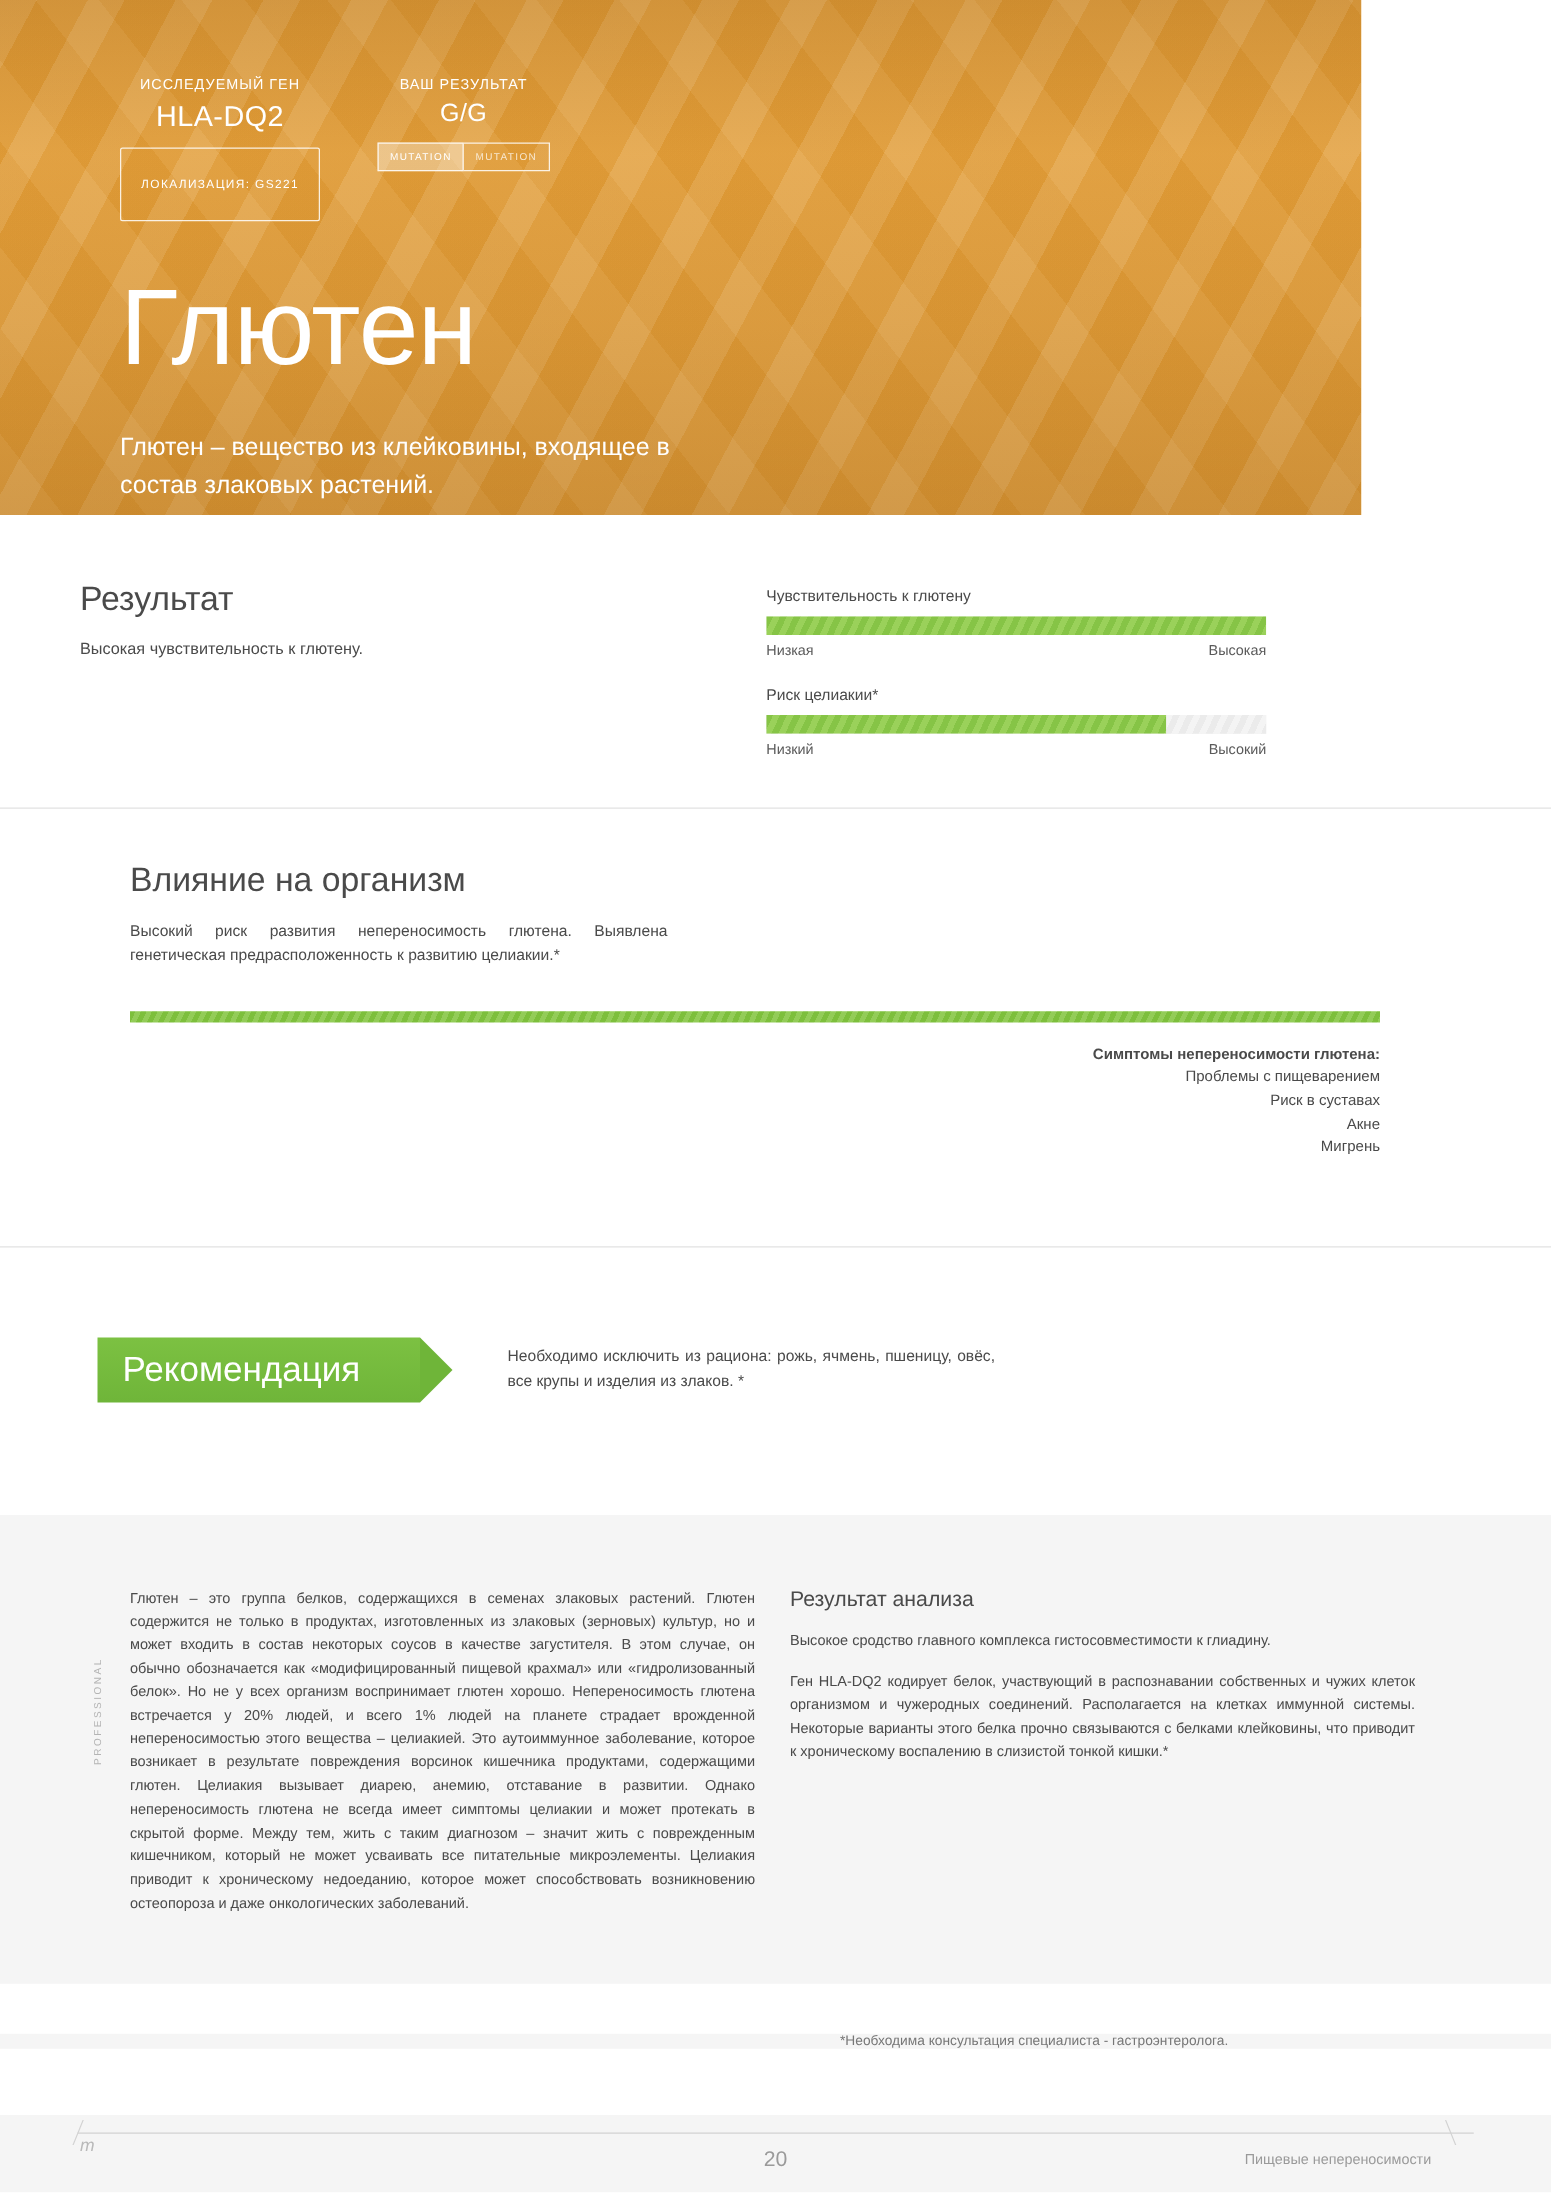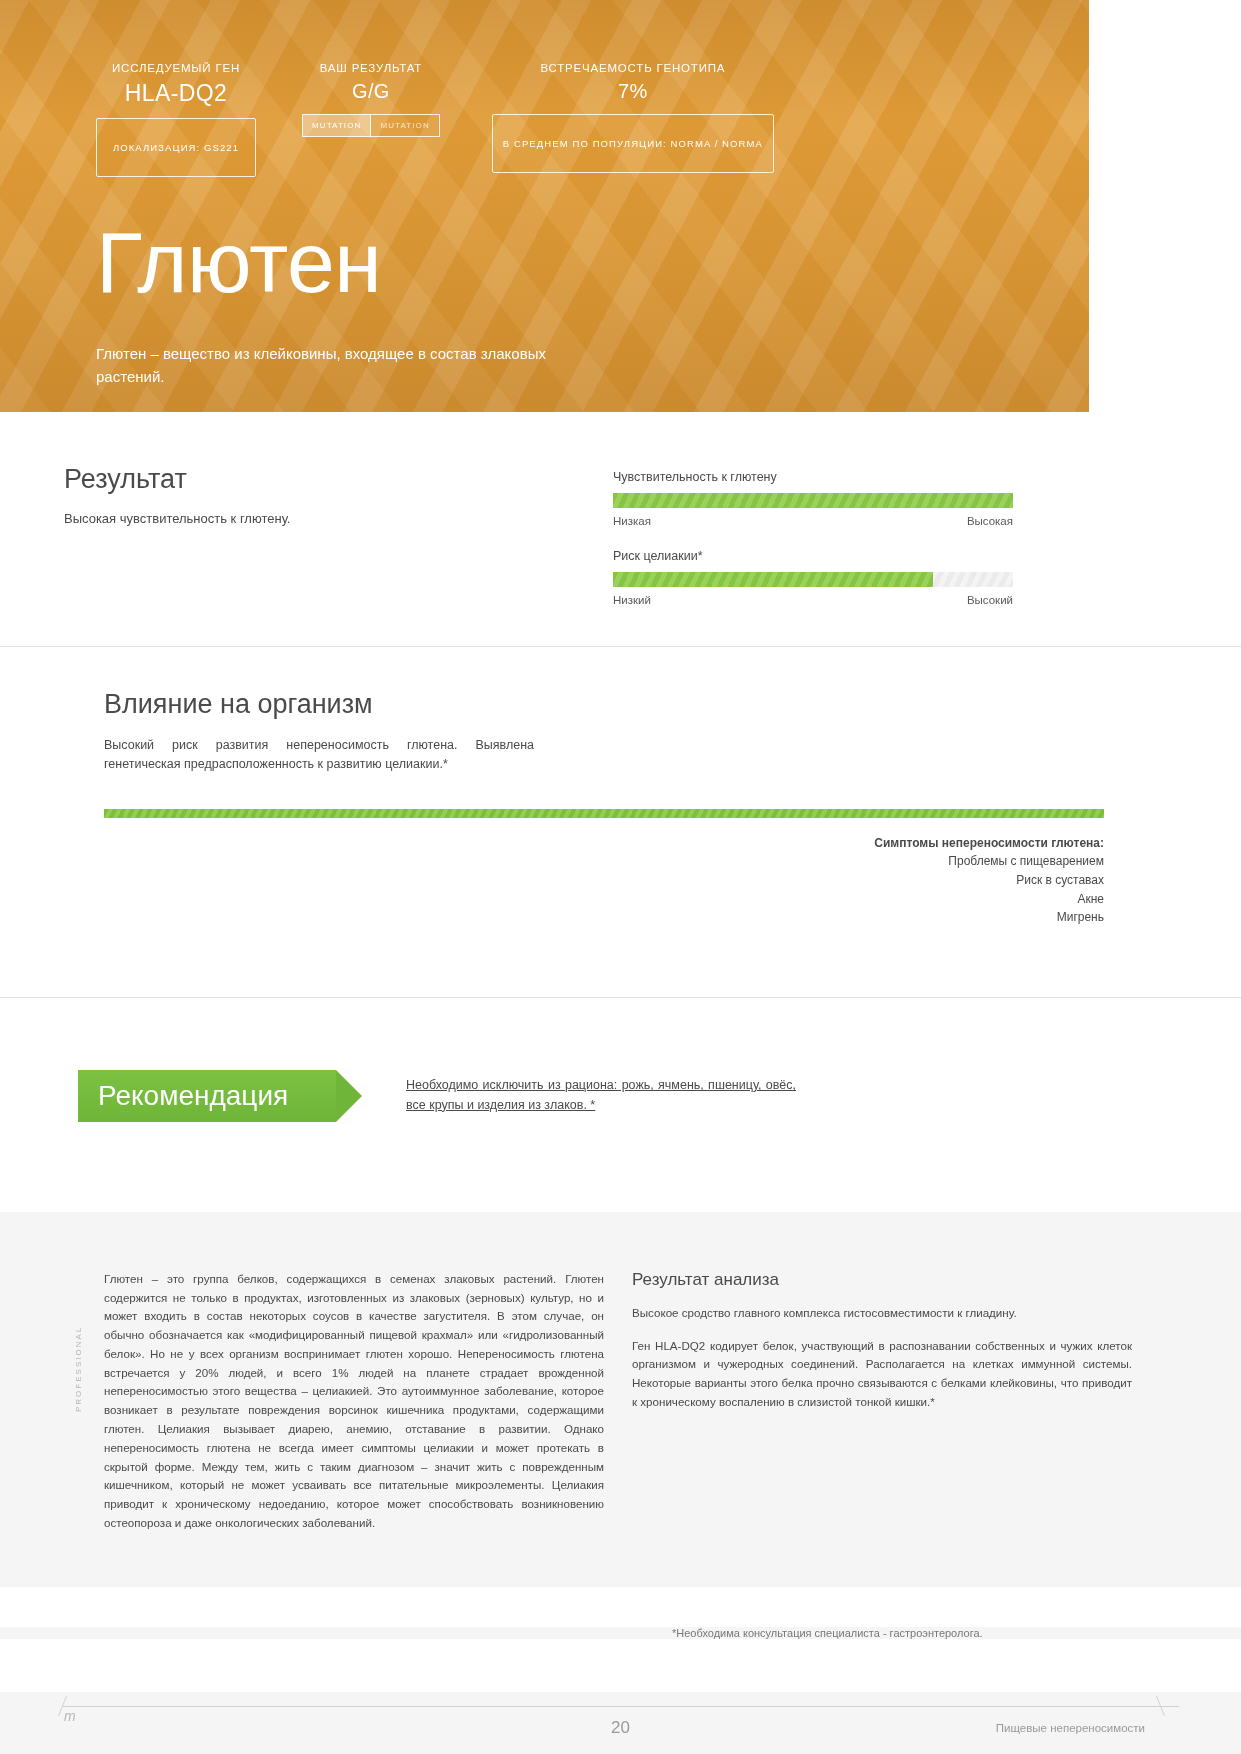--- a/index.html
+++ b/index.html
@@ -104,21 +104,21 @@
   .hero-title {
     font-size: 86px;
     font-weight: 300;
     line-height: 1;
     letter-spacing: -0.5px;
     margin: 42px 0 0 0;
     color: #ffffff;
   }
   .hero-sub {
     margin-top: 38px;
-    font-size: 15px;
+    font-size: 20px;
     line-height: 1.5;
     max-width: 470px;
     color: #ffffff;
   }
 
   
   .section { position: relative; }
   .hr {
     height: 1px;
     background: #e2e2e2;
@@ -214,21 +214,20 @@
     border-bottom: 26px solid transparent;
     border-left: 26px solid #6fb539;
   }
   .rec-text {
     margin-left: 70px;
     width: 390px;
     font-size: 12.5px;
     line-height: 1.55;
     color: #4a4a4a;
     text-align: justify;
-    text-decoration: underline;
   }
 
   
   .info-sec {
     background: #f5f5f5;
     padding: 58px 96px 40px 104px;
     display: flex;
     min-height: 330px;
     position: relative;
   }
@@ -326,25 +325,20 @@
 
       <div class="gene-col c2">
         <div class="gene-label">ВАШ РЕЗУЛЬТАТ</div>
         <div class="gene-value small">G/G</div>
         <div class="mut-row">
           <div class="mut-box active">MUTATION</div>
           <div class="mut-box inactive">MUTATION</div>
         </div>
       </div>
 
-      <div class="gene-col">
-        <div class="gene-label">ВСТРЕЧАЕМОСТЬ ГЕНОТИПА</div>
-        <div class="gene-value small">7%</div>
-        <div class="pill pill-pop">В СРЕДНЕМ ПО ПОПУЛЯЦИИ: NORMA / NORMA</div>
-      </div>
 
     </div>
 
     <h1 class="hero-title">Глютен</h1>
     <div class="hero-sub">Глютен – вещество из клейковины, входящее в состав злаковых растений.</div>
   </div>
 </div>
 
 <div class="section result-sec">
   <div class="result-left">

